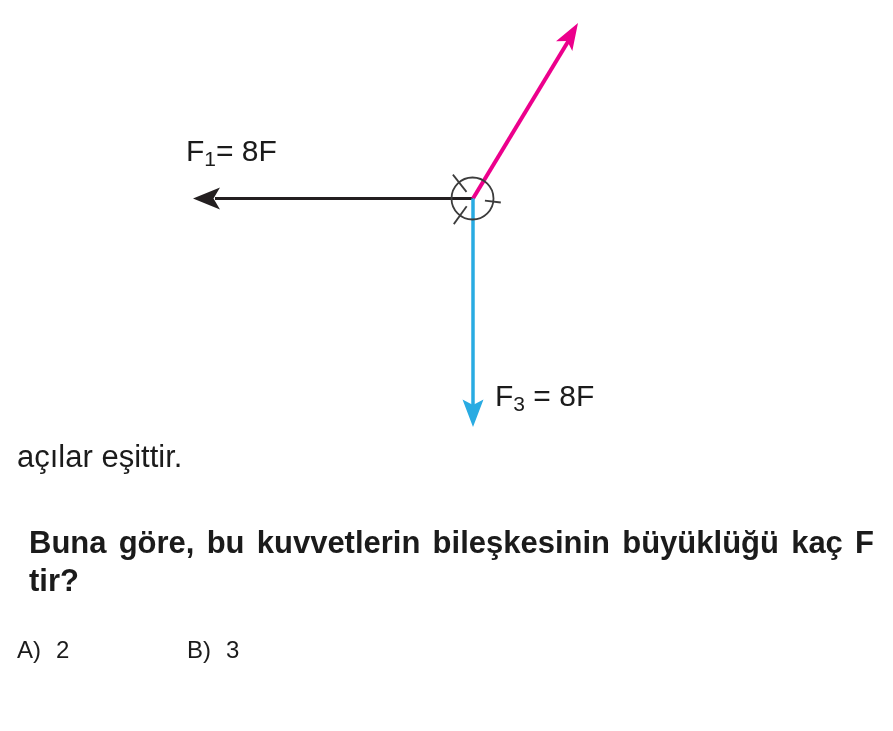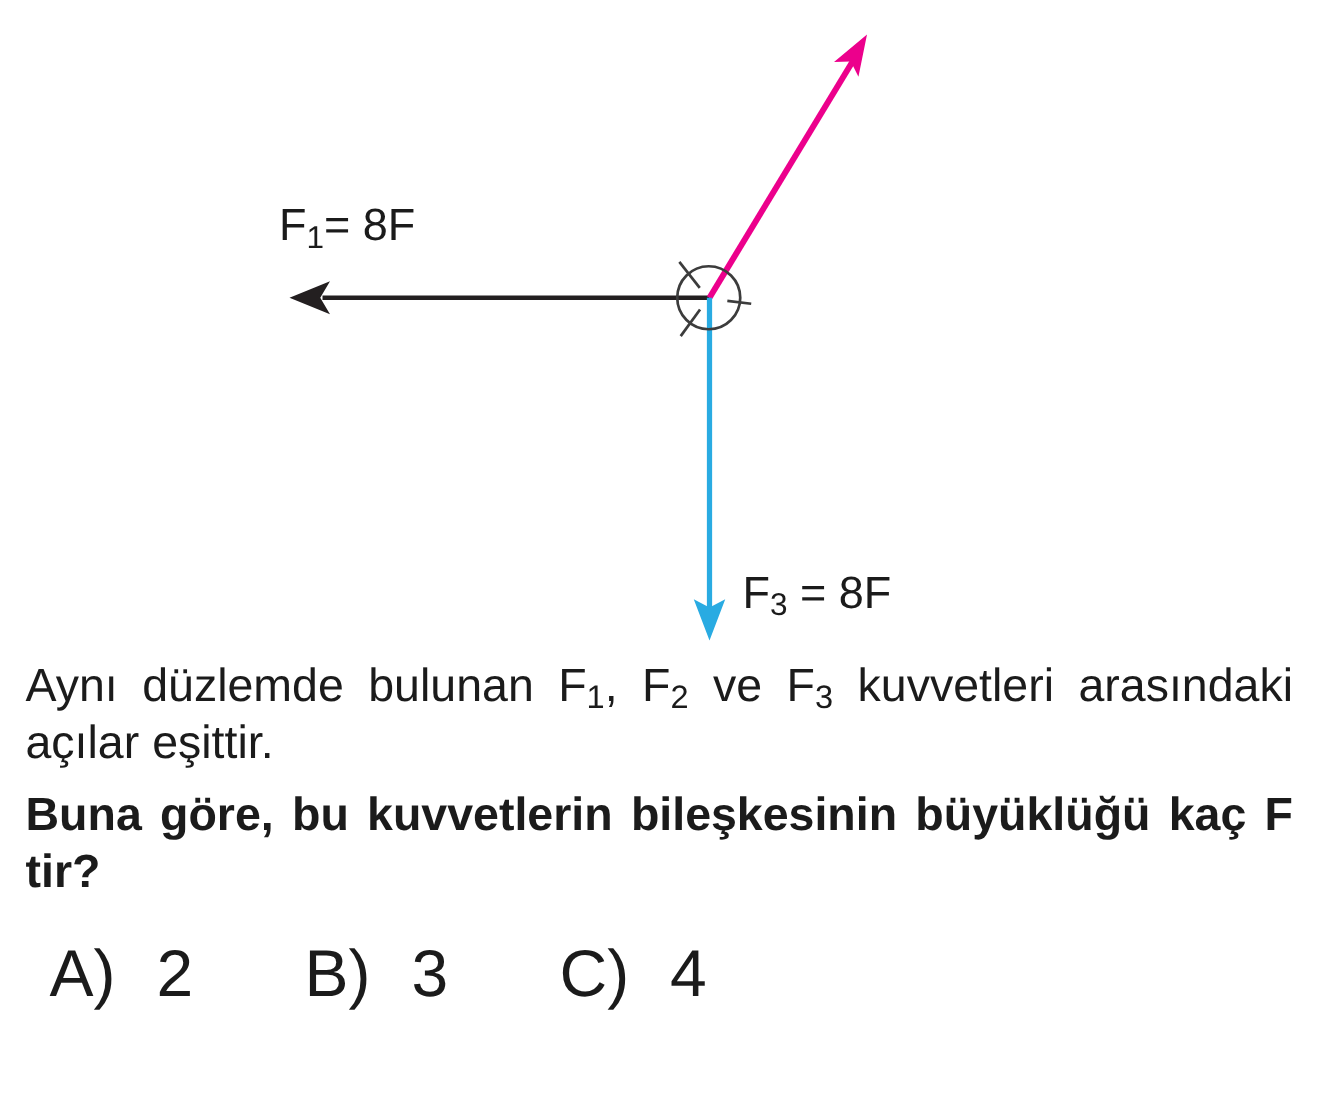--- a/index.html
+++ b/index.html
@@ -8,21 +8,21 @@
     font-family:"Liberation Sans","DejaVu Sans",sans-serif;color:#1b1b1b;
   }
   .diagram{position:absolute;left:0;top:0;}
   .flabel{position:absolute;font-size:30px;line-height:34px;white-space:nowrap;color:#1b1b1b;}
   .flabel sub,.text sub{
     font-size:0.7em;position:relative;top:0.22em;vertical-align:baseline;line-height:0;
   }
   .text{position:absolute;left:17px;width:845px;font-size:31px;line-height:38px;color:#1b1b1b;}
   .jl{text-align:justify;text-align-last:justify;}
   .prompt{font-weight:bold;}
-  .options{position:absolute;left:17px;top:630px;display:flex;font-size:44px;line-height:40px;margin-left:16px;}
+  .options{position:absolute;left:17px;top:630px;display:flex;font-size:24px;line-height:40px;}
   .option{width:170px;white-space:nowrap;}
   .option .val{margin-left:0.62em;}
   .vec{fill:none;}
   .arc{fill:none;}
 </style>
 </head>
 <body>
 
 <div class="page">
 
@@ -50,28 +50,26 @@
       <line x1="466.7" y1="206.3" x2="453.8" y2="224.1" stroke-width="1.8" stroke="#3C3C3C"></line>
     </g>
   </svg>
 
   <div class="flabel" style="left:186px;top:134px;"><span>F</span><sub>1</sub><span>= 8F</span></div>
 
 
   <div class="flabel" style="left:495px;top:379px;"><span>F</span><sub>3</sub><span> = 8F</span></div>
 
   <div class="text" style="top:438px;">
-    <div class="jl"><span>Aynı düzlemde bulunan F</span><sub>1</sub><span>, F</span><sub>2</sub><span> ve F</span><sub>3</sub><span> kuvvetleri arasındaki</span></div>
     <div>açılar eşittir.</div>
   </div>
 
-  <div class="text prompt" style="top:524px;">
+  <div class="text prompt" style="top:524px;margin-left:12px;">
     <div class="jl">Buna göre, bu kuvvetlerin bileşkesinin büyüklüğü kaç F</div>
     <div>tir?</div>
   </div>
 
   <div class="options">
     <div class="option"><span>A)</span><span class="val">2</span></div>
     <div class="option"><span>B)</span><span class="val">3</span></div>
-    <div class="option"><span>C)</span><span class="val">4</span></div>
   </div>
 
 </div>
 
 </body></html>

